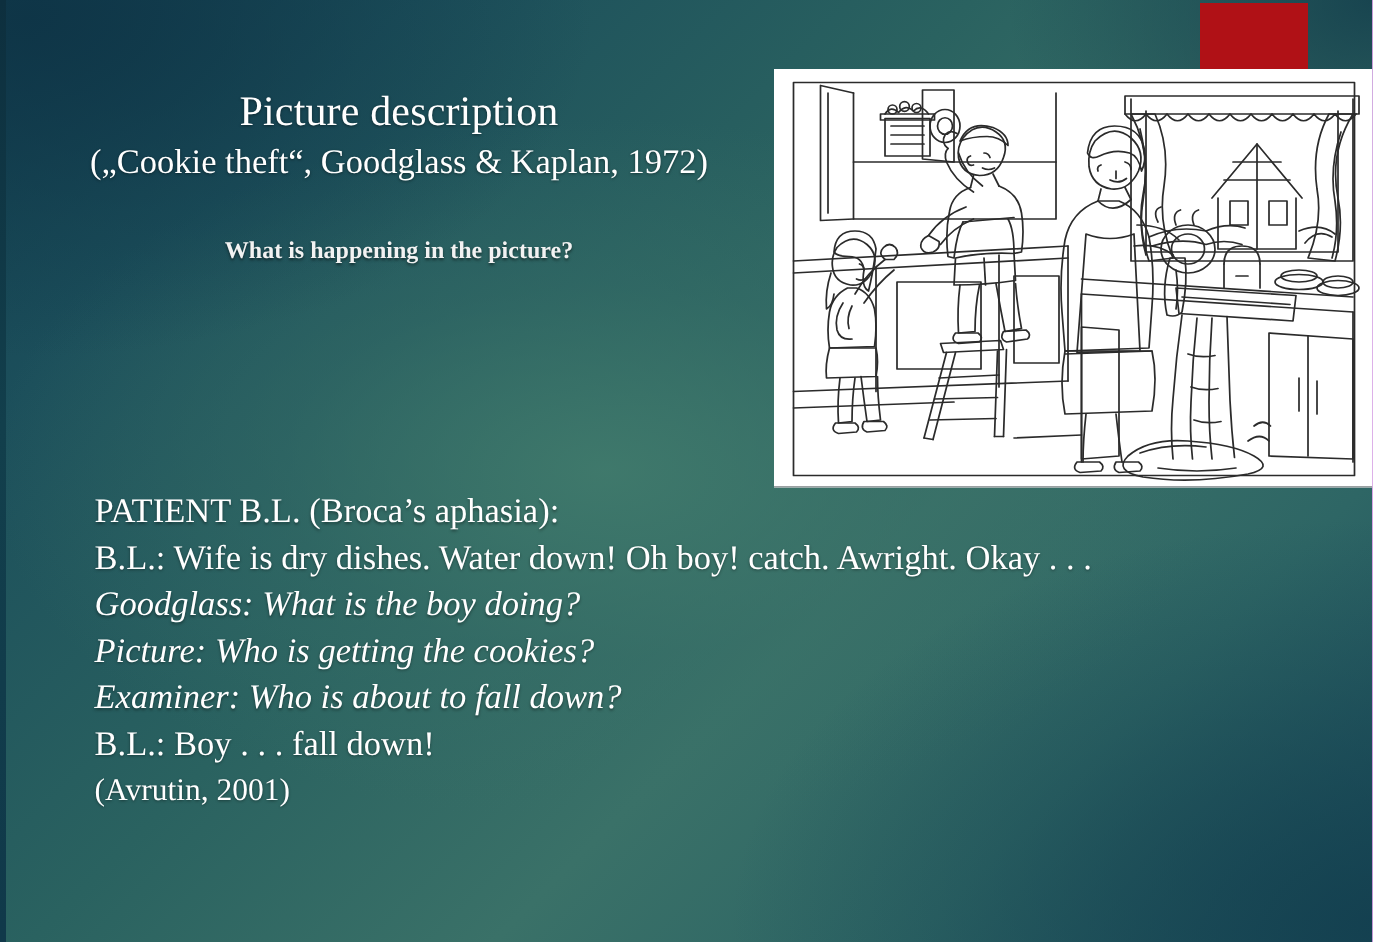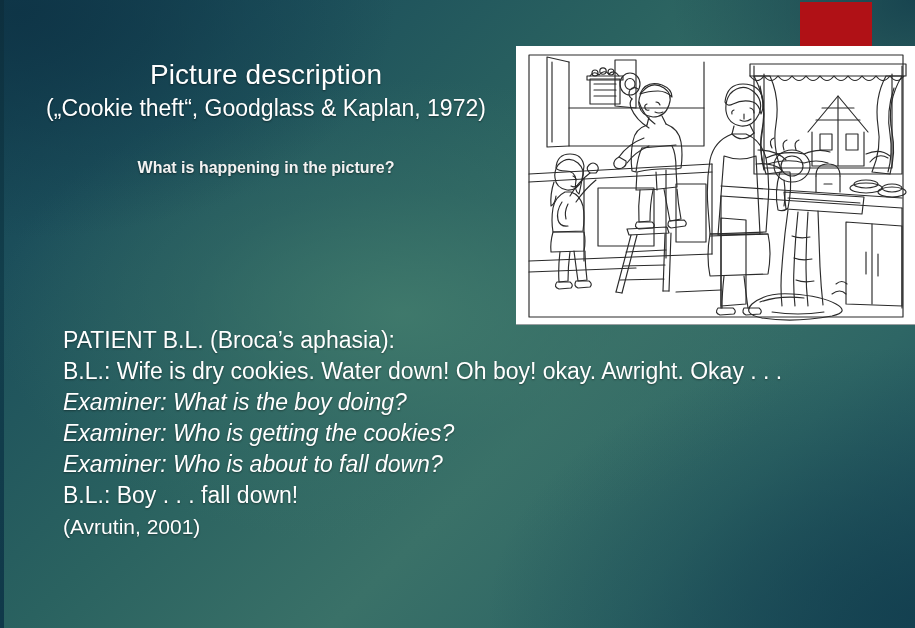--- a/index.html
+++ b/index.html
@@ -6,21 +6,21 @@
     margin: 0;
     padding: 0;
     background: #ffffff;
   }
   #slide {
     position: relative;
     width: 915px;
     height: 628px;
     overflow: hidden;
     background: #d946ef;
-    font-family: Liberation Sans, sans-serif;
+    font-family: Liberation Serif, serif;
     -webkit-font-smoothing: antialiased;
   }
   
   .bg-base {
     position: absolute;
     inset: 0;
     background: linear-gradient(135deg, #123f51 0%, #1c4f5b 18%, #2a6260 42%, #3a7168 62%, #2e6665 80%, #1d4e5c 100%);
   }
   .bg-glow {
     position: absolute;
@@ -326,21 +326,21 @@
 
   <div class="title-block">
     <div class="title-main">Picture description</div>
     <div class="title-sub">(„Cookie theft“, Goodglass &amp; Kaplan, 1972)</div>
   </div>
 
   <div class="prompt-line">What is happening in the picture?</div>
 
   <div class="transcript">
       <div class="line">PATIENT B.L. (Broca’s aphasia):</div>
-      <div class="line">B.L.: Wife is dry cookies. Water down! Oh boy! okay. Awright. Okay . . .</div>
-      <div class="line italic">Examiner: What is the boy doing?</div>
-      <div class="line italic">Examiner: Who is getting the cookies?</div>
+      <div class="line">B.L.: Wife is dry dishes. Water down! Oh boy! catch. Awright. Okay . . .</div>
+      <div class="line italic">Goodglass: What is the boy doing?</div>
+      <div class="line italic">Picture: Who is getting the cookies?</div>
       <div class="line italic">Examiner: Who is about to fall down?</div>
       <div class="line">B.L.: Boy . . . fall down!</div>
       <div class="line citation">(Avrutin, 2001)</div>
     </div>
 
 </div>
 
 </body></html>

